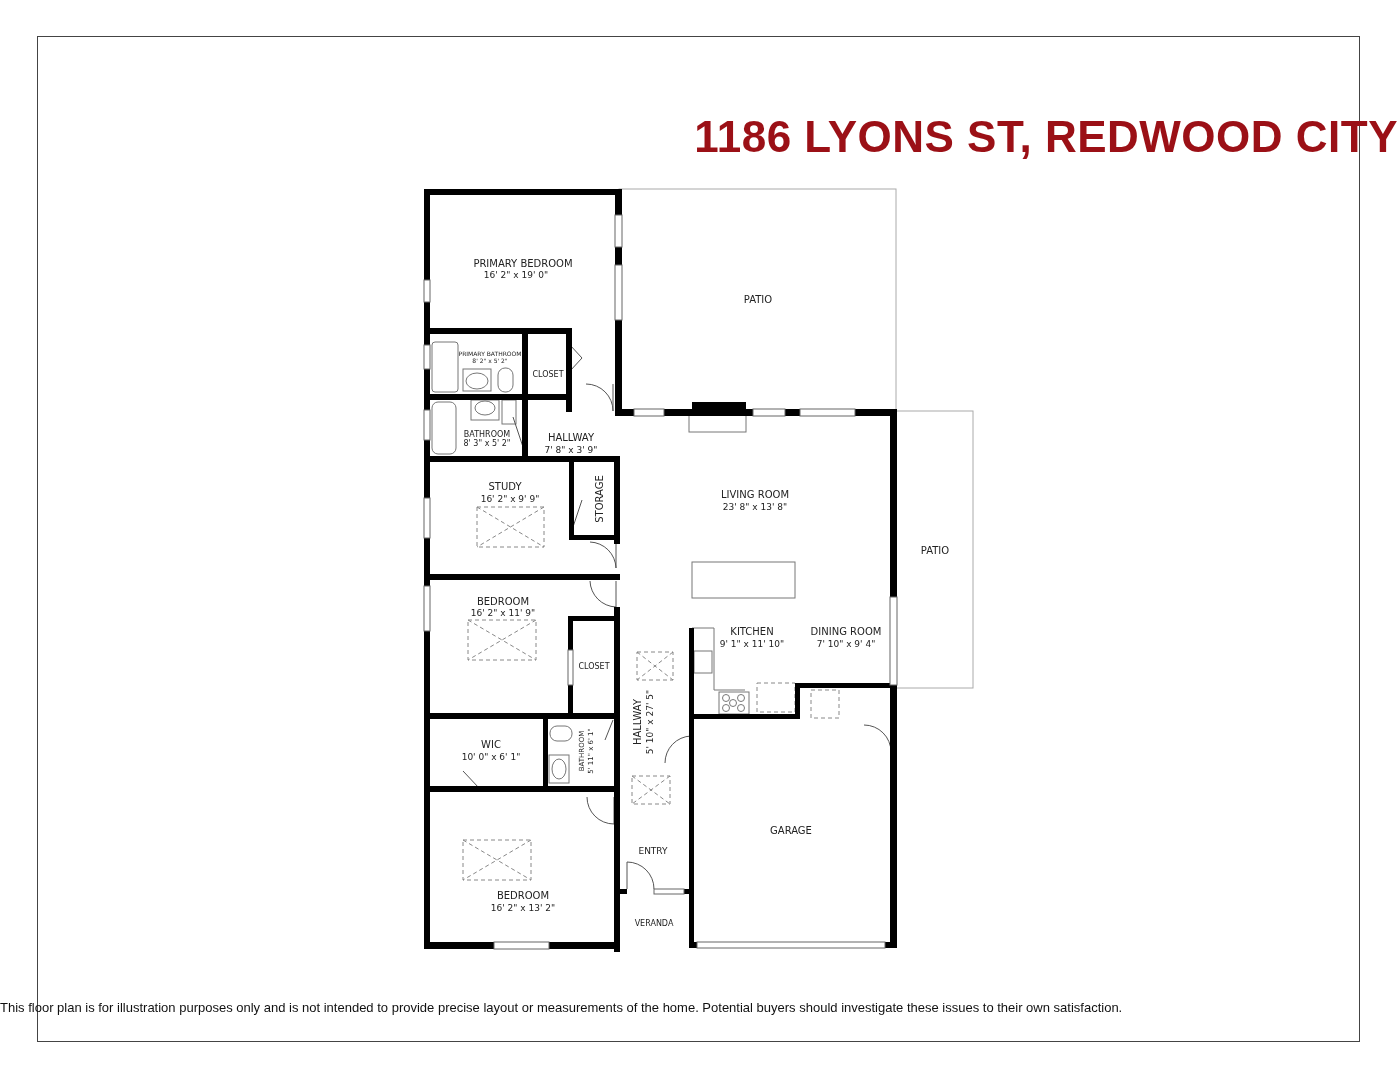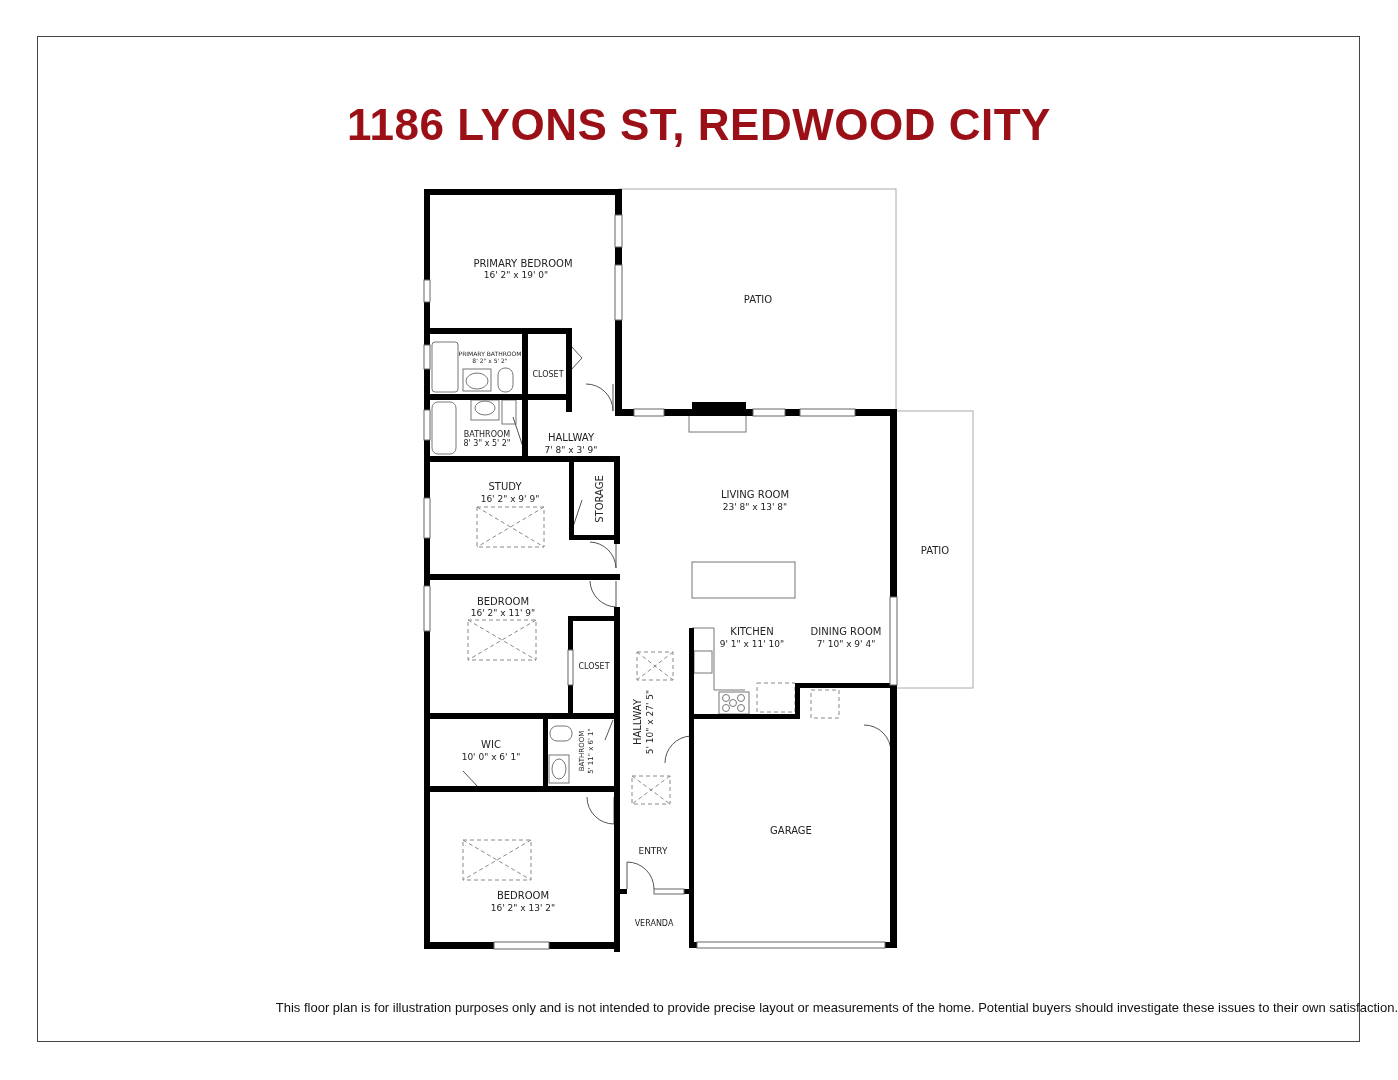--- a/index.html
+++ b/index.html
@@ -1,19 +1,19 @@
 <!DOCTYPE html>
 <html><head>
 <meta charset="utf-8">
 <style>
   html, body { margin:0; padding:0; background:#ffffff; }
   body { width:1398px; height:1080px; position:relative; overflow:hidden; font-family:"DejaVu Sans", sans-serif; }
   .frame { position:absolute; left:37px; top:36px; width:1323px; height:1006px; border:1px solid #444; box-sizing:border-box; }
-  .title { position:absolute; left:0; top:100px; width:1398px; text-align:center; color:#9b1016; font-family:"Liberation Sans", sans-serif; font-weight:bold; font-size:44px; letter-spacing:0.5px; }
-  .disclaimer { position:absolute; left:0; top:1000px; width:1398px; text-align:right; font-family:"Liberation Sans", sans-serif; font-size:13px; color:#111; }
+  .title { position:absolute; left:0; top:112px; width:1398px; text-align:right; color:#9b1016; font-family:"Liberation Sans", sans-serif; font-weight:bold; font-size:44px; letter-spacing:0.5px; }
+  .disclaimer { position:absolute; left:0; top:1000px; width:1398px; text-align:left; font-family:"Liberation Sans", sans-serif; font-size:13px; color:#111; }
   svg.plan { position:absolute; left:0; top:0; }
   .lbl { font-family:"DejaVu Sans", sans-serif; fill:#222; }
 </style>
 </head>
 <body>
 
 <div class="frame"></div>
 <div class="title">1186 LYONS ST, REDWOOD CITY</div>
 
 <svg class="plan" width="1398" height="1080" viewBox="0 0 1398 1080">

